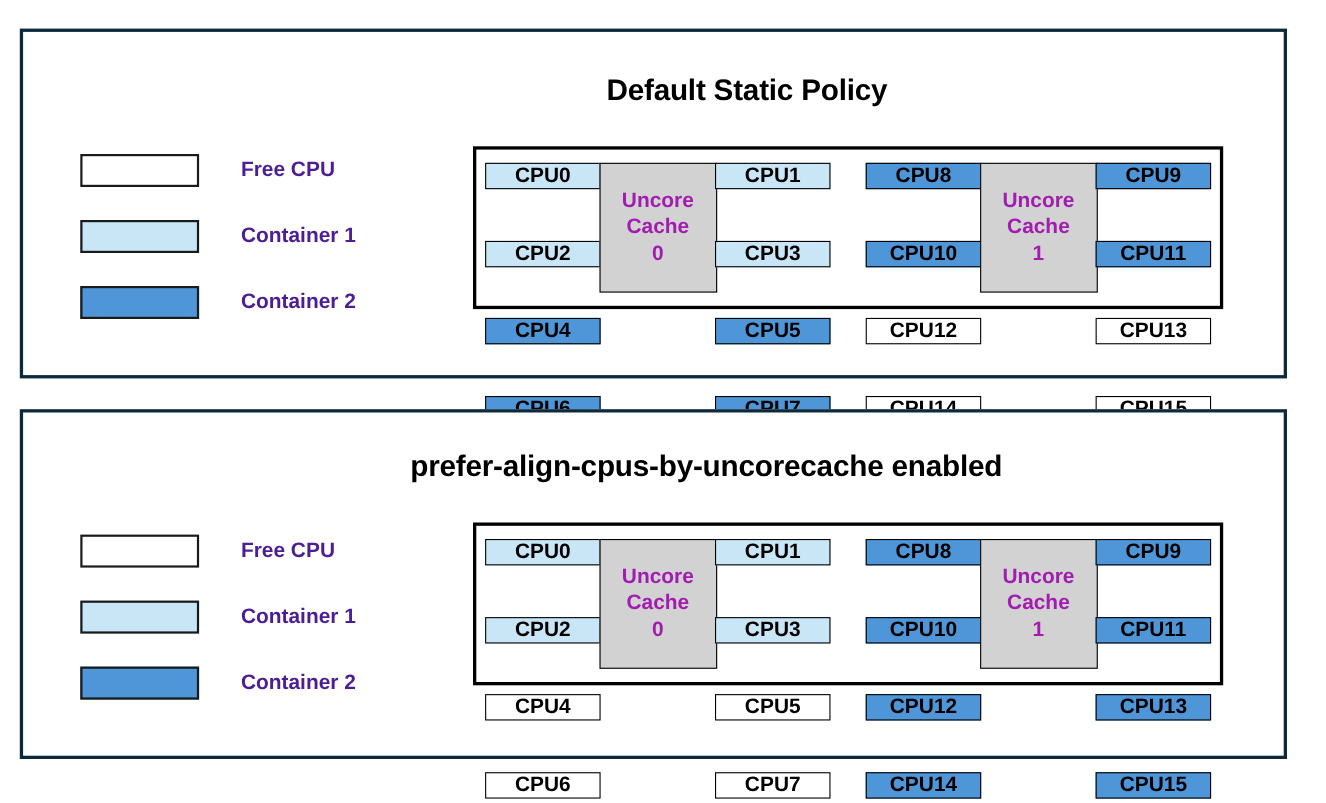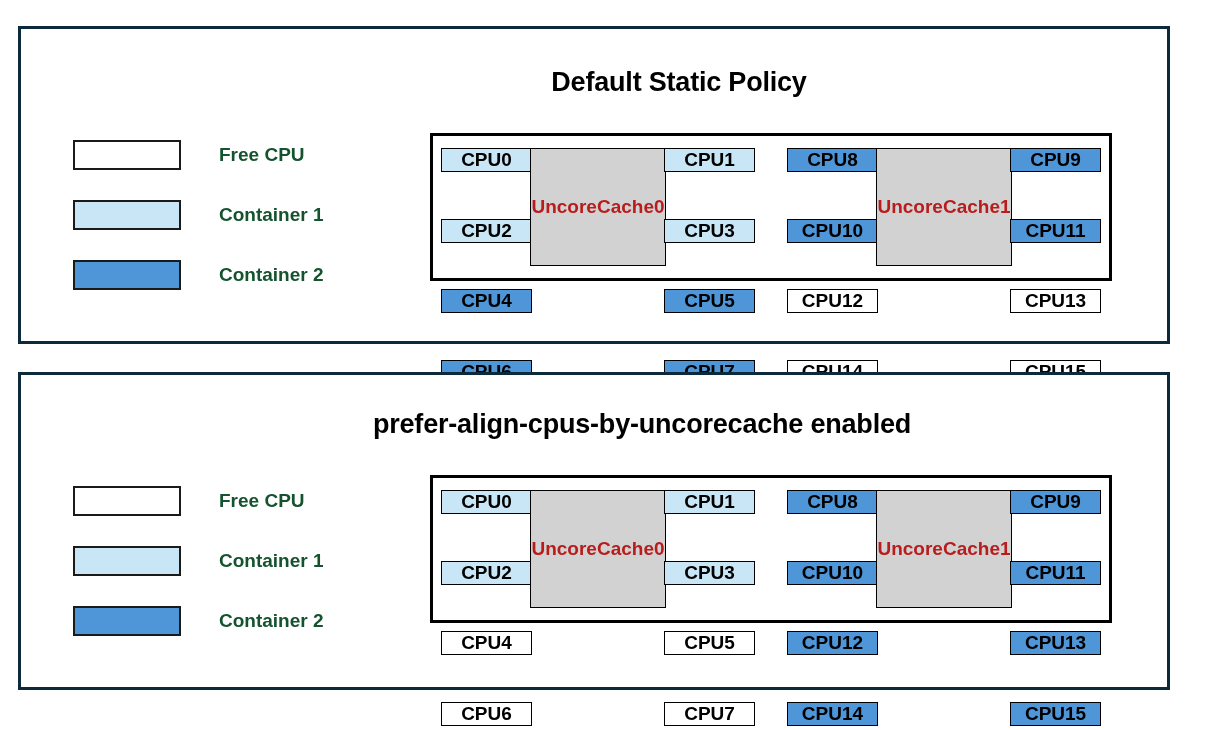--- a/index.html
+++ b/index.html
@@ -61,21 +61,21 @@
     width: 108px;
     height: 30px;
     border: 2px solid #1a1a1a;
     box-sizing: border-box;
     flex: 0 0 auto;
   }
   .legend-label {
     margin-left: 38px;
     font-size: 19px;
     font-weight: bold;
-    color: #14532d;
+    color: #4c1d95;
     white-space: nowrap;
   }
 
   
   .cpu-grid {
     position: absolute;
     left: 409px;
     top: 104px;
     width: 682px;
     height: 148px;
@@ -123,26 +123,26 @@
     margin-top: -1.5px;
   }
   .cpu-col .cpu-cell:first-child { margin-top: 0; }
 
   .cache-box {
     flex: 1 1 0;
     border: 1.5px solid #000000;
     box-sizing: border-box;
     background: #D2D2D2;
     display: flex;
-    flex-direction: row;
+    flex-direction: column;
     align-items: center;
     justify-content: center;
     font-size: 19px;
     font-weight: bold;
-    color: #b91c1c;
+    color: #a21caf;
     line-height: 1.28;
     margin-left: -1.5px;
     margin-right: -1.5px;
   }
   .cache-box span { display: block; }
 </style>
 </head>
 <body>
 
 <div class="panel" id="panel-top">

